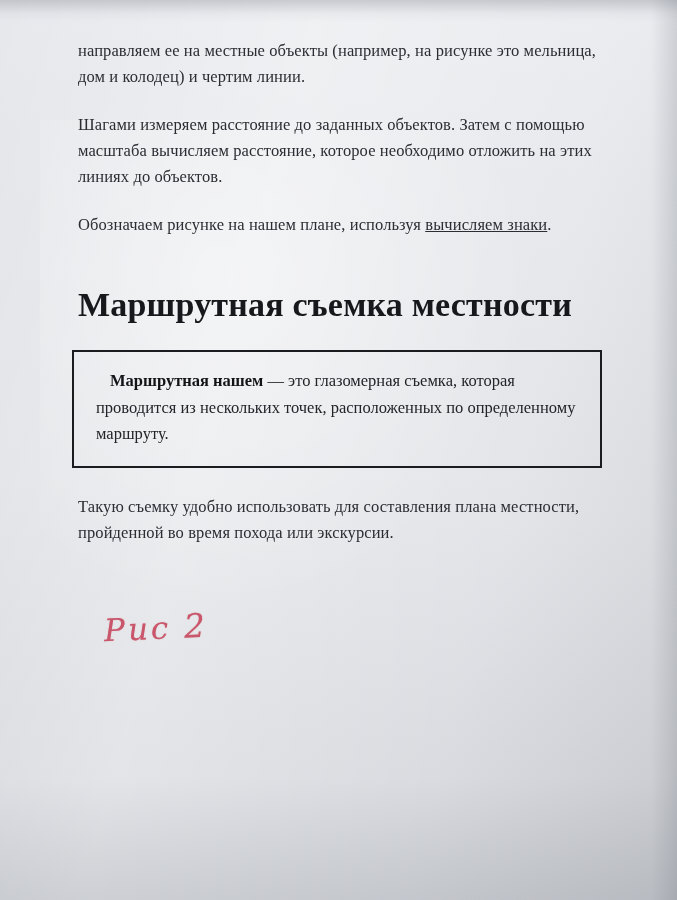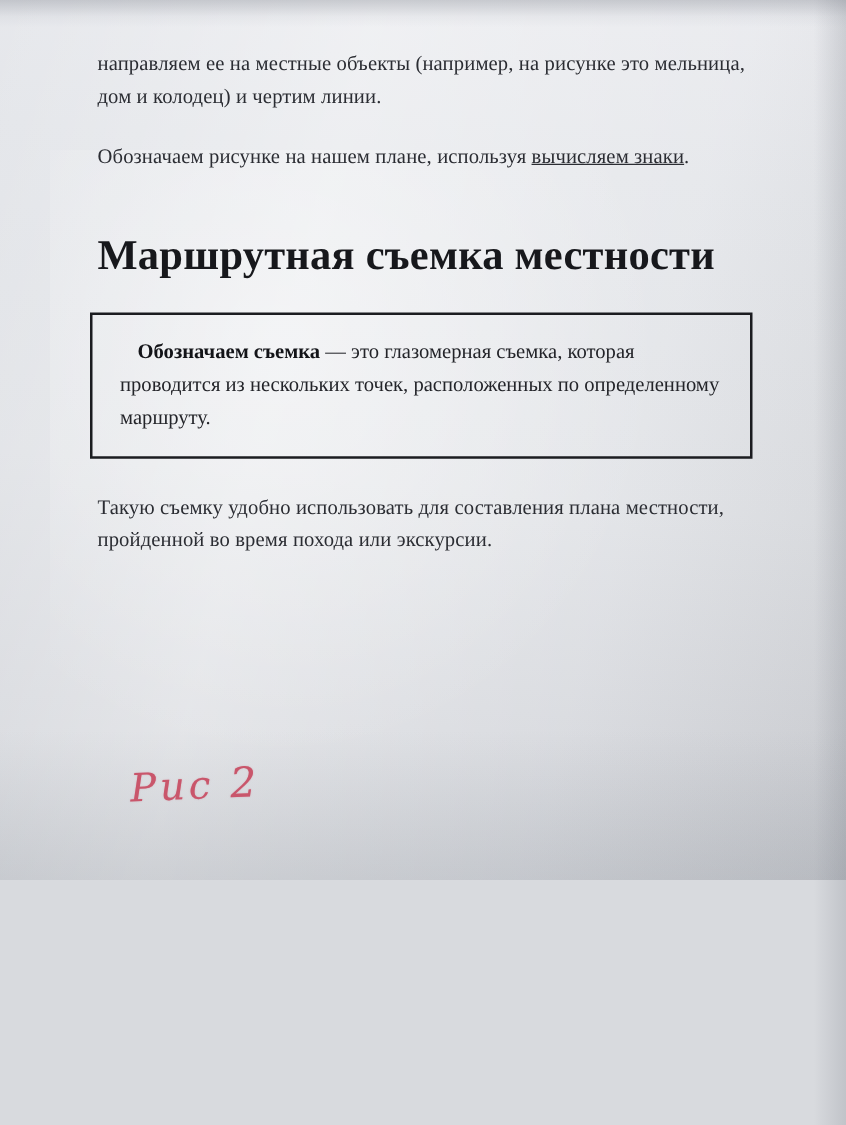--- a/index.html
+++ b/index.html
@@ -11,21 +11,21 @@
     height: 900px;
     overflow: hidden;
     background: #d8dade;
     font-family: "Liberation Serif", serif;
   }
 
   
   .page-photo {
     position: relative;
     width: 677px;
-    height: 704px;
+    height: 900px;
     background:
       linear-gradient(105deg, rgba(255,255,255,0.00) 0%, rgba(255,255,255,0.35) 35%, rgba(255,255,255,0.10) 70%, rgba(0,0,0,0.06) 100%),
       linear-gradient(185deg, #e9eaee 0%, #e4e6ea 20%, #e0e2e6 55%, #d6d8dd 80%, #cfd2d7 100%);
   }
 
   
   .paper-top-edge {
     position: absolute;
     top: 0; left: 0; right: 0;
     height: 22px;
@@ -126,28 +126,29 @@
 
   <div class="paper-top-edge"></div>
   <div class="paper-right-edge"></div>
   <div class="paper-bottom-edge"></div>
   <div class="glare"></div>
 
   <div class="text-column">
 
     <p class="body-par">направляем ее на местные объекты (например, на рисунке это мельница, дом и колодец) и чертим линии.</p>
 
+    <p class="body-par">Шагами измеряем расстояние до заданных объектов. Затем с помощью масштаба вычисляем расстояние, которое необходимо отложить на этих линиях до объектов.</p>
 
     <p class="body-par"><span>Обозначаем рисунке на нашем плане, используя </span><span class="underlined">вычисляем знаки</span><span>.</span></p>
 
     <h2 class="section-heading">Маршрутная съемка местности</h2>
 
 
     <div class="definition-box">
-      <p><span class="definition-term">Обозначаем съемка</span><span> — это глазомерная съемка, которая проводится из нескольких точек, расположенных по определенному маршруту.</span></p>
+      <p><span class="definition-term">Маршрутная нашем</span><span> — это глазомерная съемка, которая проводится из нескольких точек, расположенных по определенному маршруту.</span></p>
     </div>
 
     <p class="body-par">Такую съемку удобно использовать для составления плана местности, пройденной во время похода или экскурсии.</p>
 
   </div>
 
   <div class="handwriting">
     <span>Рис</span>
     <span class="hw-num">2</span>
   </div>

